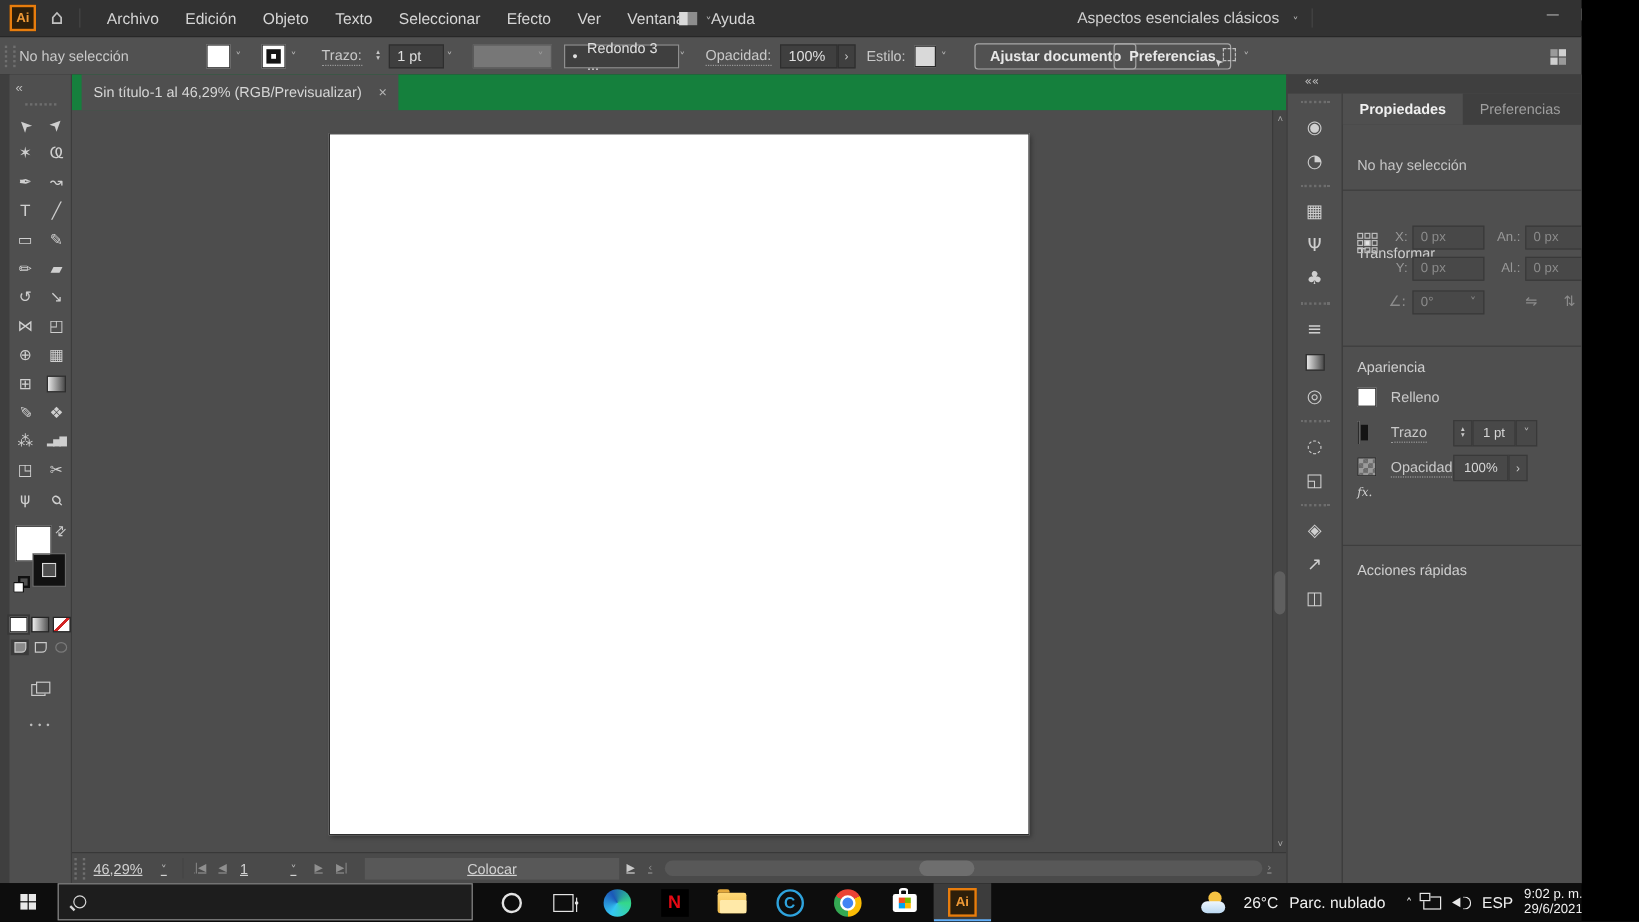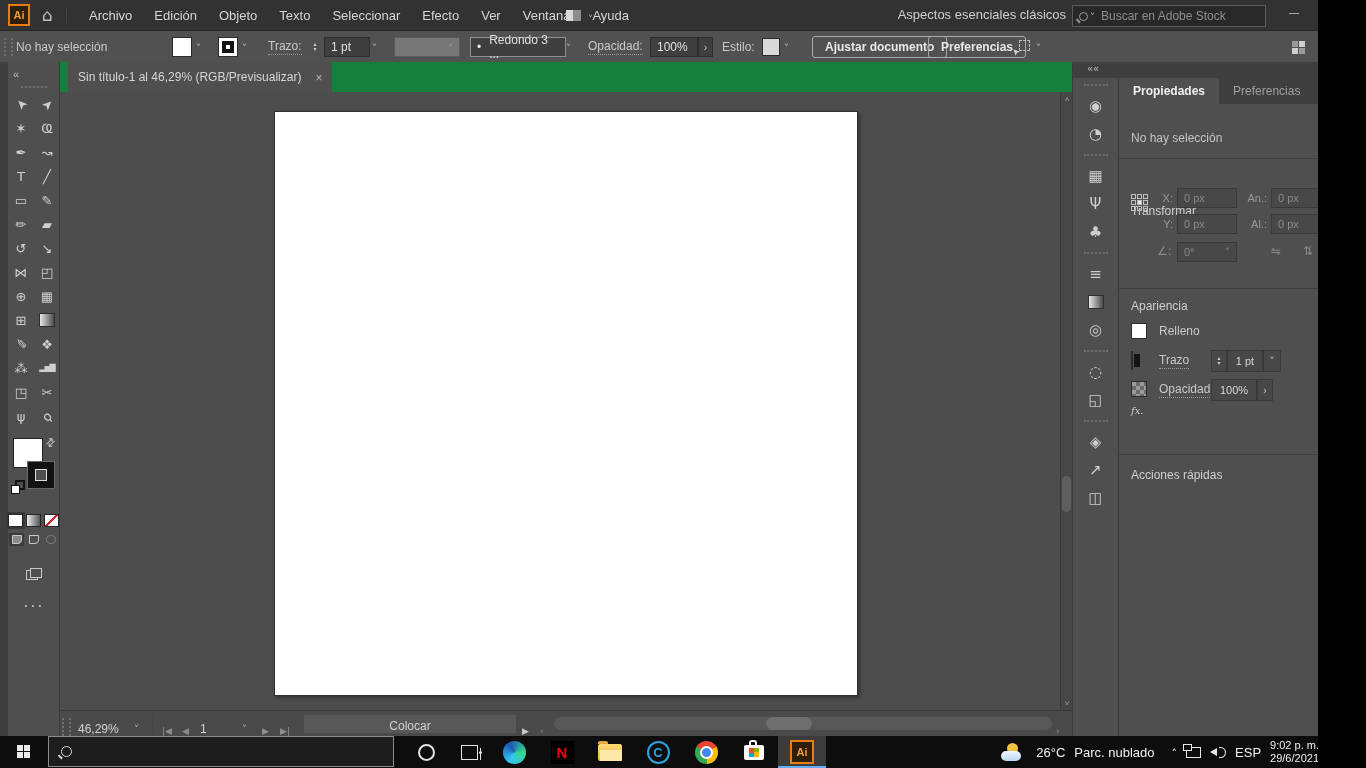--- a/index.html
+++ b/index.html
@@ -114,21 +114,21 @@
   .canvas{position:absolute;left:60px;top:30px;width:1000px;height:618px;background:#4d4d4d;overflow:hidden;}
   .artboard{position:absolute;left:214px;top:19px;width:582px;height:583px;background:#ffffff;border:1px solid #2e2e2e;box-shadow:2px 2px 4px rgba(0,0,0,.35);}
 
   
   .vscroll{position:absolute;left:1060px;top:30px;width:12px;height:618px;background:#464646;border-left:1px solid #3a3a3a;box-sizing:border-box;}
   .vsa{position:absolute;left:0;width:12px;height:14px;display:flex;align-items:center;justify-content:center;color:#a8a8a8;font-size:8px;}
   .vthumb{position:absolute;left:1px;width:9px;border-radius:5px;background:#5f5f5f;}
 
   
   .statusbar{position:absolute;left:60px;top:648px;width:1012px;height:26px;background:#4a4a4a;border-top:1px solid #383838;box-sizing:border-box;}
-  .sb{position:absolute;top:0;height:25px;display:flex;align-items:flex-end;font-size:12px;color:#d2d2d2;}
+  .sb{position:absolute;top:0;height:25px;display:flex;align-items:center;font-size:12px;color:#d2d2d2;text-decoration:underline;}
   .navg{color:#8f8f8f;font-size:9px;font-family:"DejaVu Sans",sans-serif;}
   .colocar{background:#585858;justify-content:center;}
   .hs-track{background:#585858;border-radius:7px;}
   .hs-thumb{position:absolute;top:6px;height:13px;width:46px;border-radius:7px;background:#6e6e6e;}
   .play::before{content:"▶";font-size:9px;color:#c9c9c9;}
 
   
   .rdock{position:absolute;left:1072px;top:0;width:294px;height:674px;background:#4f4f4f;border-left:1px solid #3a3a3a;box-sizing:border-box;}
   .rd-head{position:absolute;left:0;top:0;width:100%;height:16px;background:#3f3f3f;}
   .rd-head .l{position:absolute;left:14px;top:1px;color:#bdbdbd;font-size:10px;}
@@ -229,25 +229,20 @@
         <span class="menu-item">Efecto</span>
         <span class="menu-item">Ver</span>
         <span class="menu-item">Ventana</span>
         <span class="menu-item">Ayuda</span>
     </div>
     <span class="arr-ico"></span>
     <span class="abs chev" style="left:588px;top:9px;"></span>
     <span class="ws-label">Aspectos esenciales clásicos</span>
     <span class="abs chev" style="right:284px;top:9px;"></span>
     <div class="abs vsep" style="right:272px;top:7px;height:16px;"></div>
-    <div class="stock-box">
-      <span class="mag"></span>
-      <span class="chev" style="margin-left:-2px;"></span>
-      <input placeholder="Buscar en Adobe Stock" style="">
-    </div>
     <span class="winbtn btn-min" style="right:58px;"></span>
     <span class="winbtn btn-restore" style="right:29px;"></span>
     <span class="winbtn btn-close" style="right:1px;"></span>
   </div>
 
   <div class="controlbar">
     <div class="cb" style="left:4px;">
         <span class="griph"></span>
       </div>
     <div class="cb" style="left:16px;">

